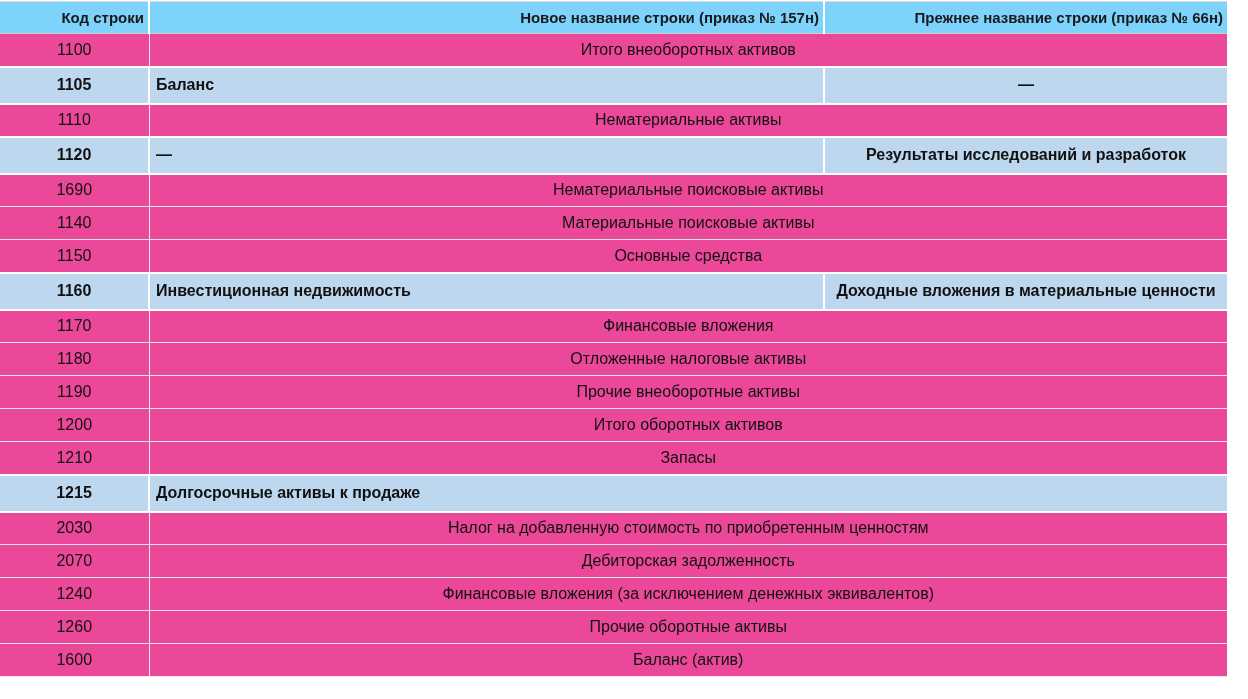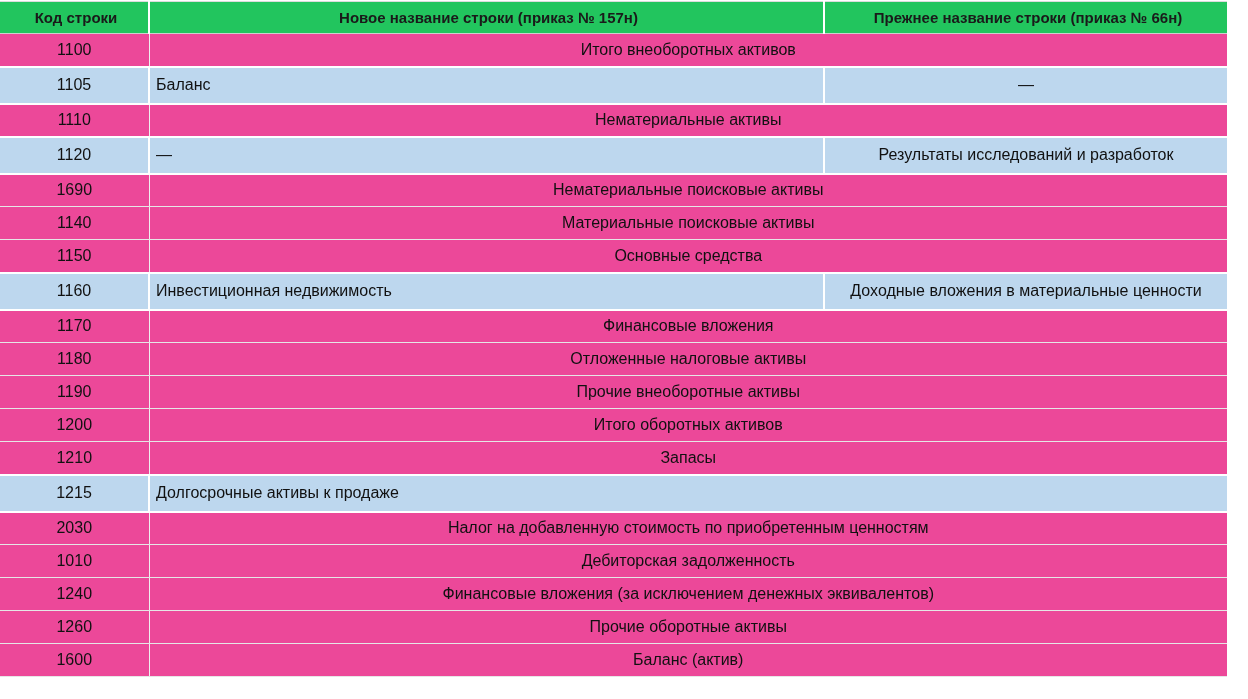--- a/index.html
+++ b/index.html
@@ -13,25 +13,25 @@
     border-collapse: collapse;
     table-layout: fixed;
     width: 1227px;
     margin-top: 1px;
   }
   col.c-code { width: 149px; }
   col.c-new  { width: 675px; }
   col.c-old  { width: 403px; }
 
   th {
-    background: #22c55e;
+    background: #7dd3fc;
     color: #1a1a1a;
     font-size: 15px;
     font-weight: bold;
-    text-align: center;
+    text-align: right;
     height: 32px;
     padding: 0 4px 0 8px;
     border-top: 1px solid #DCDCDC;
     border-bottom: 1px solid #CFCFCF;
     border-left: 2px solid #ffffff;
     white-space: nowrap;
     overflow: hidden;
   }
   th:first-child { border-left: none; }
 
@@ -43,21 +43,21 @@
     border-bottom: 1px solid #E6E6E6;
     padding: 0 4px;
     white-space: nowrap;
     overflow: hidden;
   }
   td.code   { text-align: center; border-right: 1px solid #EFEFEF; }
   td.merged { text-align: center; }
 
   tr.hl td {
     background: #BDD7EE;
-    font-weight: normal;
+    font-weight: bold;
     height: 37px;
     border-top: 2px solid #ffffff;
     border-bottom: 2px solid #ffffff;
     border-left: 2px solid #ffffff;
     border-right: none;
     margin-left: 20px;
   }
   tr.hl td:first-child { border-left: none; }
   tr.hl td.newname { text-align: left; padding-left: 6px; }
   tr.hl td.oldname { text-align: center; }
@@ -136,21 +136,21 @@
       </tr>
       <tr class="hl">
         <td class="code">1215</td>
         <td class="newname" colspan="2">Долгосрочные активы к продаже</td>
       </tr>
       <tr>
         <td class="code">2030</td>
         <td class="merged" colspan="2">Налог на добавленную стоимость по приобретенным ценностям</td>
       </tr>
       <tr>
-        <td class="code">1010</td>
+        <td class="code">2070</td>
         <td class="merged" colspan="2">Дебиторская задолженность</td>
       </tr>
       <tr>
         <td class="code">1240</td>
         <td class="merged" colspan="2">Финансовые вложения (за исключением денежных эквивалентов)</td>
       </tr>
       <tr>
         <td class="code">1260</td>
         <td class="merged" colspan="2">Прочие оборотные активы</td>
       </tr>

